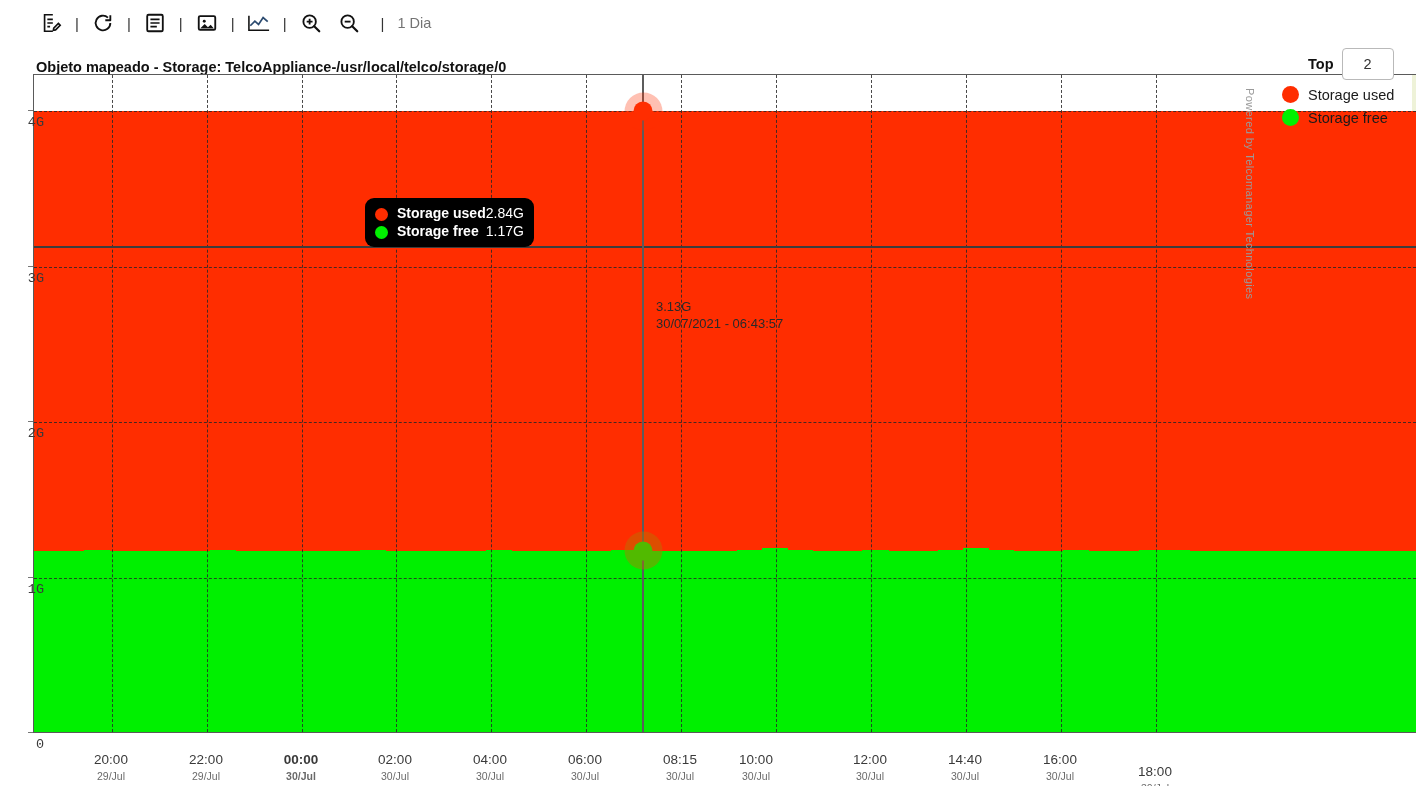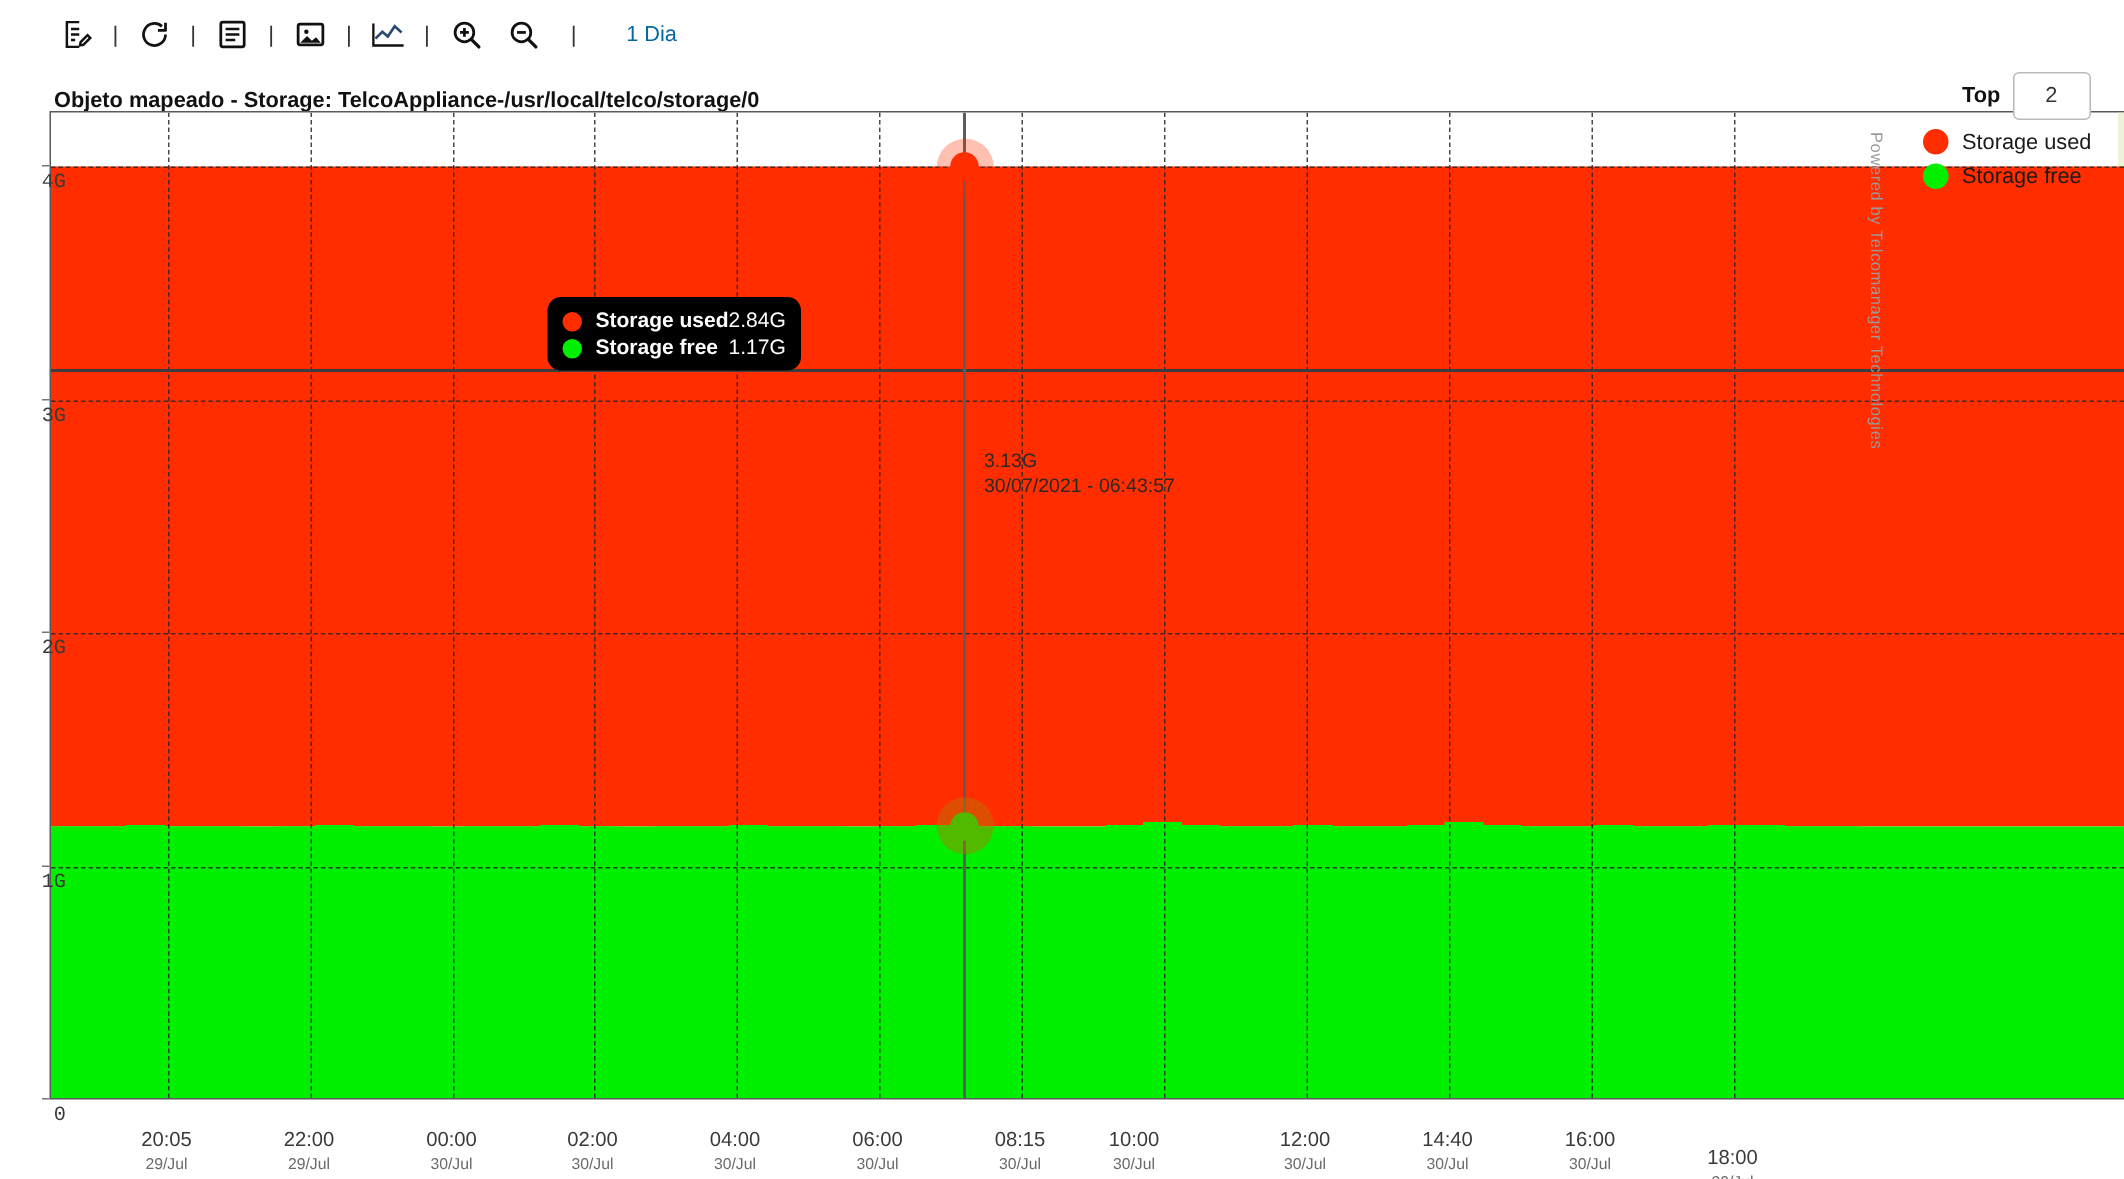--- a/index.html
+++ b/index.html
@@ -22,22 +22,22 @@
     width: 30px; height: 30px;
     display: flex; align-items: center; justify-content: center;
     cursor: pointer;
   }
   .tb-sep {
     color: #333; font-size: 15px;
     padding: 0 9px;
     user-select: none;
   }
   .tb-label {
-    font-size: 14.5px; color: #0369a1;
-    margin-left: 24px; white-space: nowrap;
+    font-size: 14.5px; color: #737373;
+    margin-left: 4px; white-space: nowrap;
     cursor: pointer;
   }
 
   
   #chart-title {
     position: absolute; left: 36px; top: 59px;
     font-size: 14.5px; font-weight: bold; color: #111;
     white-space: nowrap;
   }
 
@@ -340,23 +340,23 @@
       <div class="ytick" style="left: -5px; top: 36px;"></div>
     </div>
 </div>
 
 <div id="axis-layer">
     <div class="ylabel" style="top: 744px;">0</div>
     <div class="ylabel" style="top: 588.5px;">1G</div>
     <div class="ylabel" style="top: 433px;">2G</div>
     <div class="ylabel" style="top: 277.5px;">3G</div>
     <div class="ylabel" style="top: 122px;">4G</div>
-    <div class="xlabel" style="left: 111px; top: 753px;"><span>20:05</span><span class="xl-date">29/Jul</span></div>
+    <div class="xlabel" style="left: 111px; top: 753px;"><span>20:00</span><span class="xl-date">29/Jul</span></div>
     <div class="xlabel" style="left: 206px; top: 753px;"><span>22:00</span><span class="xl-date">29/Jul</span></div>
-    <div class="xlabel" style="left: 301px; top: 753px;"><span>00:00</span><span class="xl-date">30/Jul</span></div>
+    <div class="xlabel" style="left: 301px; top: 753px; font-weight: bold;"><span>00:00</span><span class="xl-date">30/Jul</span></div>
     <div class="xlabel" style="left: 395px; top: 753px;"><span>02:00</span><span class="xl-date">30/Jul</span></div>
     <div class="xlabel" style="left: 490px; top: 753px;"><span>04:00</span><span class="xl-date">30/Jul</span></div>
     <div class="xlabel" style="left: 585px; top: 753px;"><span>06:00</span><span class="xl-date">30/Jul</span></div>
     <div class="xlabel" style="left: 680px; top: 753px;"><span>08:15</span><span class="xl-date">30/Jul</span></div>
     <div class="xlabel" style="left: 756px; top: 753px;"><span>10:00</span><span class="xl-date">30/Jul</span></div>
     <div class="xlabel" style="left: 870px; top: 753px;"><span>12:00</span><span class="xl-date">30/Jul</span></div>
     <div class="xlabel" style="left: 965px; top: 753px;"><span>14:40</span><span class="xl-date">30/Jul</span></div>
     <div class="xlabel" style="left: 1060px; top: 753px;"><span>16:00</span><span class="xl-date">30/Jul</span></div>
     <div class="xlabel" style="left: 1155px; top: 753px; margin-top: 12px;"><span>18:00</span><span class="xl-date">30/Jul</span></div>
   </div>

